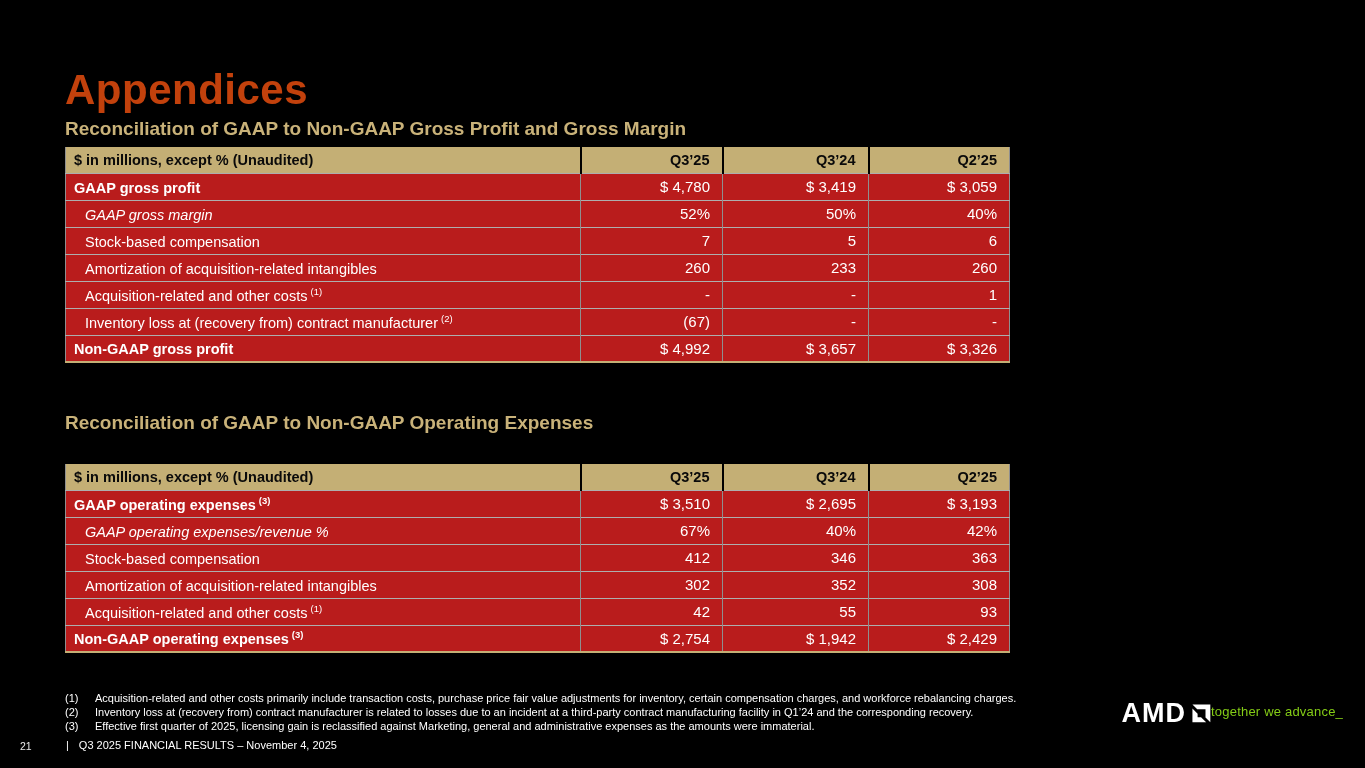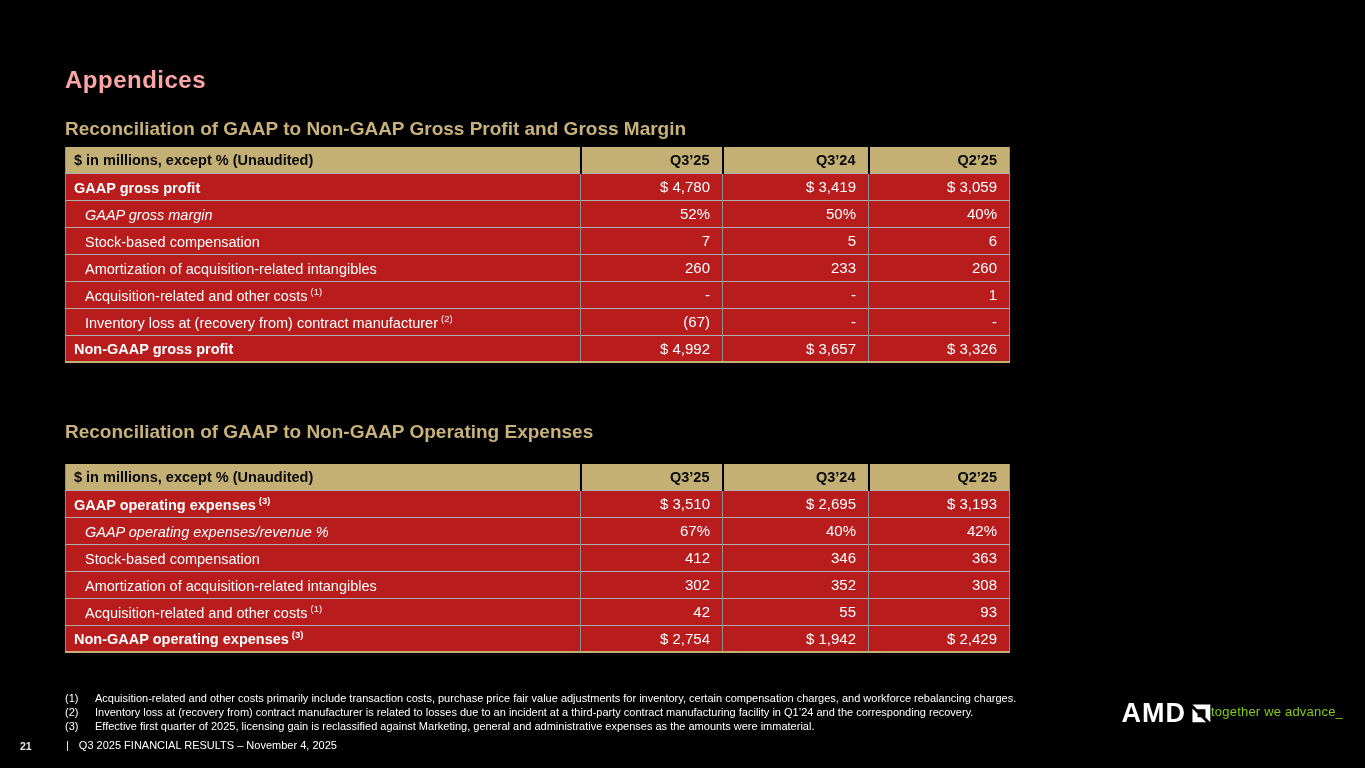--- a/index.html
+++ b/index.html
@@ -9,34 +9,34 @@
     width: 1365px;
     height: 768px;
     background: #000000;
     overflow: hidden;
     font-family: "Liberation Sans", sans-serif;
   }
   .page-title {
     position: absolute;
     left: 65px;
     top: 66px;
-    color: #fca5a5;
-    font-size: 24px;
+    color: #c2410c;
+    font-size: 42px;
     font-weight: bold;
     letter-spacing: 0.5px;
   }
   .section-title {
     position: absolute;
     left: 65px;
     color: #c9b279;
     font-size: 19px;
     font-weight: bold;
   }
   #section-title-1 { top: 118px; }
-  #section-title-2 { top: 421px; }
+  #section-title-2 { top: 412px; }
 
   table.fin {
     position: absolute;
     left: 65px;
     width: 944px;
     border-collapse: collapse;
     table-layout: fixed;
     background: #b91c1c;
     border-left: 1px solid #8f8f8f;
     border-right: 1px solid #8f8f8f;
@@ -103,21 +103,20 @@
     flex: 0 0 30px;
   }
   .footnote-text { flex: 1; }
 
   .page-number {
     position: absolute;
     left: 20px;
     top: 740px;
     color: #e8e8e8;
     font-size: 10.5px;
-    font-weight: bold;
   }
   .footer-bar {
     position: absolute;
     left: 66px;
     top: 739px;
     color: #ffffff;
     font-size: 11px;
     display: flex;
     gap: 10px;
     align-items: baseline;

